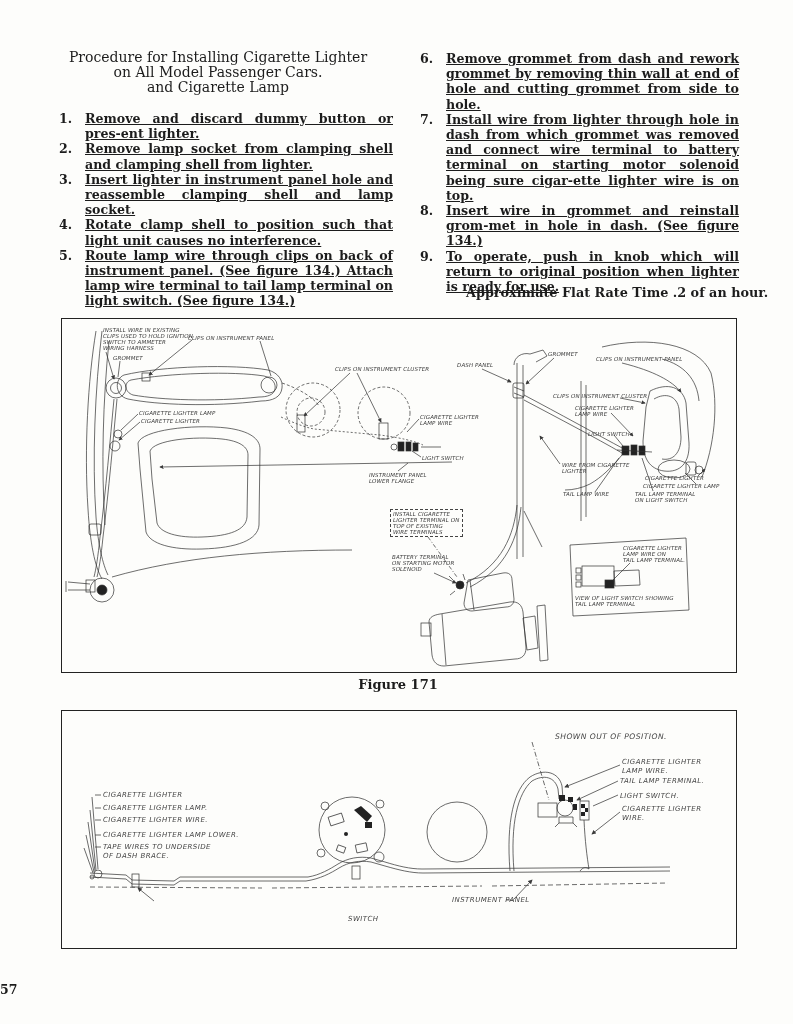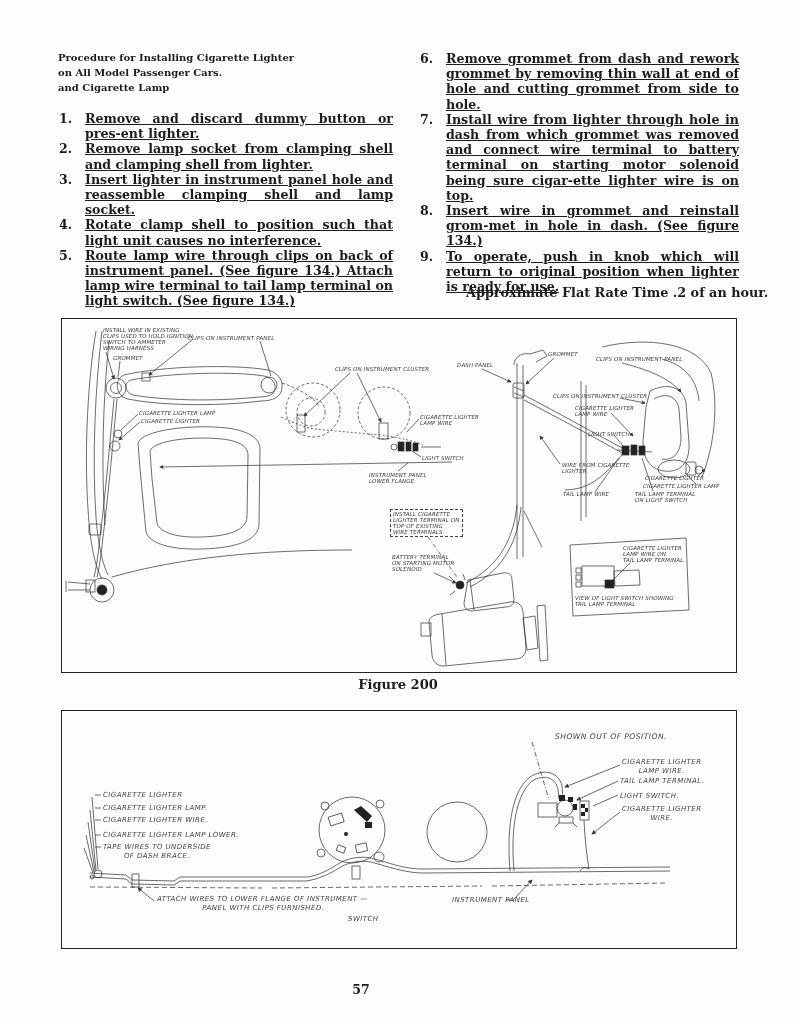--- a/index.html
+++ b/index.html
@@ -1,44 +1,44 @@
 <!DOCTYPE html>
 <html><head>
 <meta charset="utf-8">
 <style>
   html,body{margin:0;padding:0;background:#e8e8e6;}
   .page{position:relative;width:793px;height:1024px;margin:0 auto;background:#fdfdfb;
         font-family:"DejaVu Serif", serif;color:#1c1c1c;overflow:hidden;}
   
-  .title{position:absolute;left:58px;top:50px;width:320px;text-align:left;
-         font-weight:700;font-size:10px;line-height:15.2px;}
+  .title{position:absolute;left:58px;top:50px;width:320px;text-align:center;
+         font-weight:400;font-size:14px;line-height:15.2px;}
   .col{position:absolute;font-weight:700;font-size:12.6px;line-height:15.2px;}
   .col-left{left:59px;top:111px;width:334px;}
   .col-right{left:420px;top:51px;width:319px;}
   .step{display:flex;}
   .step .num{flex:none;width:26px;}
   .step .txt{flex:1;text-align:justify;text-decoration:underline;}
   .flat-rate{position:absolute;left:420px;top:285px;width:319px;
              font-weight:700;font-size:12.8px;margin-left:46px;}
   
   .figbox{position:absolute;left:61px;width:674px;border:1.7px solid #222;
           background:#fdfdfb;}
   #fig134{top:318px;height:353px;}
   #fig135{top:710px;height:237px;}
   .figbox svg{position:absolute;left:0;top:0;}
   .caption{position:absolute;width:674px;left:61px;text-align:center;
            font-weight:700;font-size:13px;}
   #cap134{top:677px;} #cap135{top:955px;}
-  .pagenum{position:absolute;left:0;top:982px;width:722px;text-align:center;
+  .pagenum{position:absolute;left:0;top:982px;width:722px;
            font-weight:700;font-size:12.5px;}
   
   .lbl{position:absolute;font-family:"DejaVu Sans",sans-serif;font-style:italic;
        color:#3c3c3c;white-space:nowrap;z-index:2;}
   .l134{font-size:5.5px;line-height:6px;letter-spacing:.15px;}
-  .l135{font-size:7px;line-height:8.6px;letter-spacing:.45px;color:#444;text-align:center;}
+  .l135{font-size:7px;line-height:8.6px;letter-spacing:.45px;color:#444;}
   .l135.big{font-size:7.6px;}
   .ln{display:block;}
   .boxed{border:.8px dashed #444;padding:1px 2px;}
 </style>
 </head>
 <body>
 
 <div class="page">
 
   <div class="title">
@@ -266,21 +266,21 @@
       <span class="ln">CIGARETTE LIGHTER</span>
       <span class="ln">LAMP WIRE ON</span>
       <span class="ln">TAIL LAMP TERMINAL.</span>
     </div>
     <div class="lbl l134" style="left:513px;top:276px">
       <span class="ln">VIEW OF LIGHT SWITCH SHOWING</span>
       <span class="ln">TAIL LAMP TERMINAL</span>
     </div>
   </div>
 
-  <div class="caption" id="cap134">Figure 200</div>
+  <div class="caption" id="cap134">Figure 171</div>
 
   <div class="figbox" id="fig135">
     <svg width="674" height="234" viewBox="0 0 674 234">
       <defs>
         <marker id="ar2" markerWidth="6" markerHeight="6" refX="5" refY="3" orient="auto">
           <path d="M0,0 L6,3 L0,6 Z" fill="#3a3a3a"></path>
         </marker>
       </defs>
       <g stroke="#3a3a3a" stroke-width=".75" fill="none">
 
@@ -351,24 +351,20 @@
     <div class="lbl l135" style="left:560px;top:47px">
       <span class="ln">CIGARETTE LIGHTER</span>
       <span class="ln">LAMP WIRE.</span>
     </div>
     <div class="lbl l135" style="left:558px;top:66px">TAIL LAMP TERMINAL.</div>
     <div class="lbl l135" style="left:558px;top:81px">LIGHT SWITCH.</div>
     <div class="lbl l135" style="left:560px;top:94px">
       <span class="ln">CIGARETTE LIGHTER</span>
       <span class="ln">WIRE.</span>
     </div>
-    <div class="lbl l135" style="left:95px;top:184px">
-      <span class="ln">ATTACH WIRES TO LOWER FLANGE OF INSTRUMENT —</span>
-      <span class="ln" style="padding-left:2px">PANEL WITH CLIPS FURNISHED.</span>
-    </div>
     <div class="lbl l135" style="left:390px;top:185px">INSTRUMENT PANEL</div>
     <div class="lbl l135" style="left:286px;top:204px">SWITCH</div>
   </div>
 
 
   <div class="pagenum">57</div>
 
 </div>
 
 </body></html>

